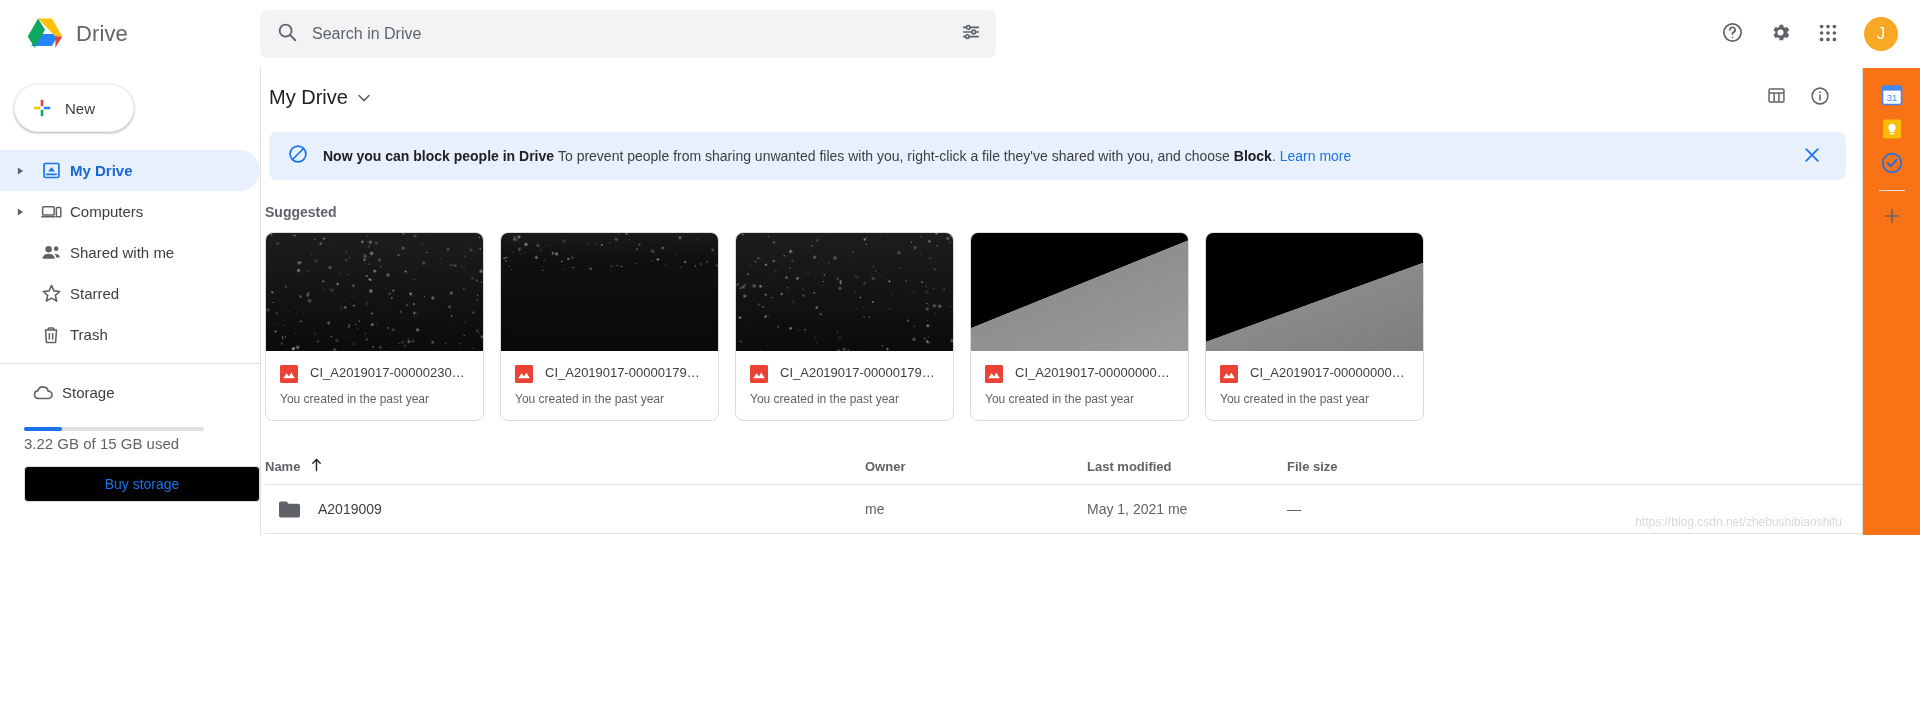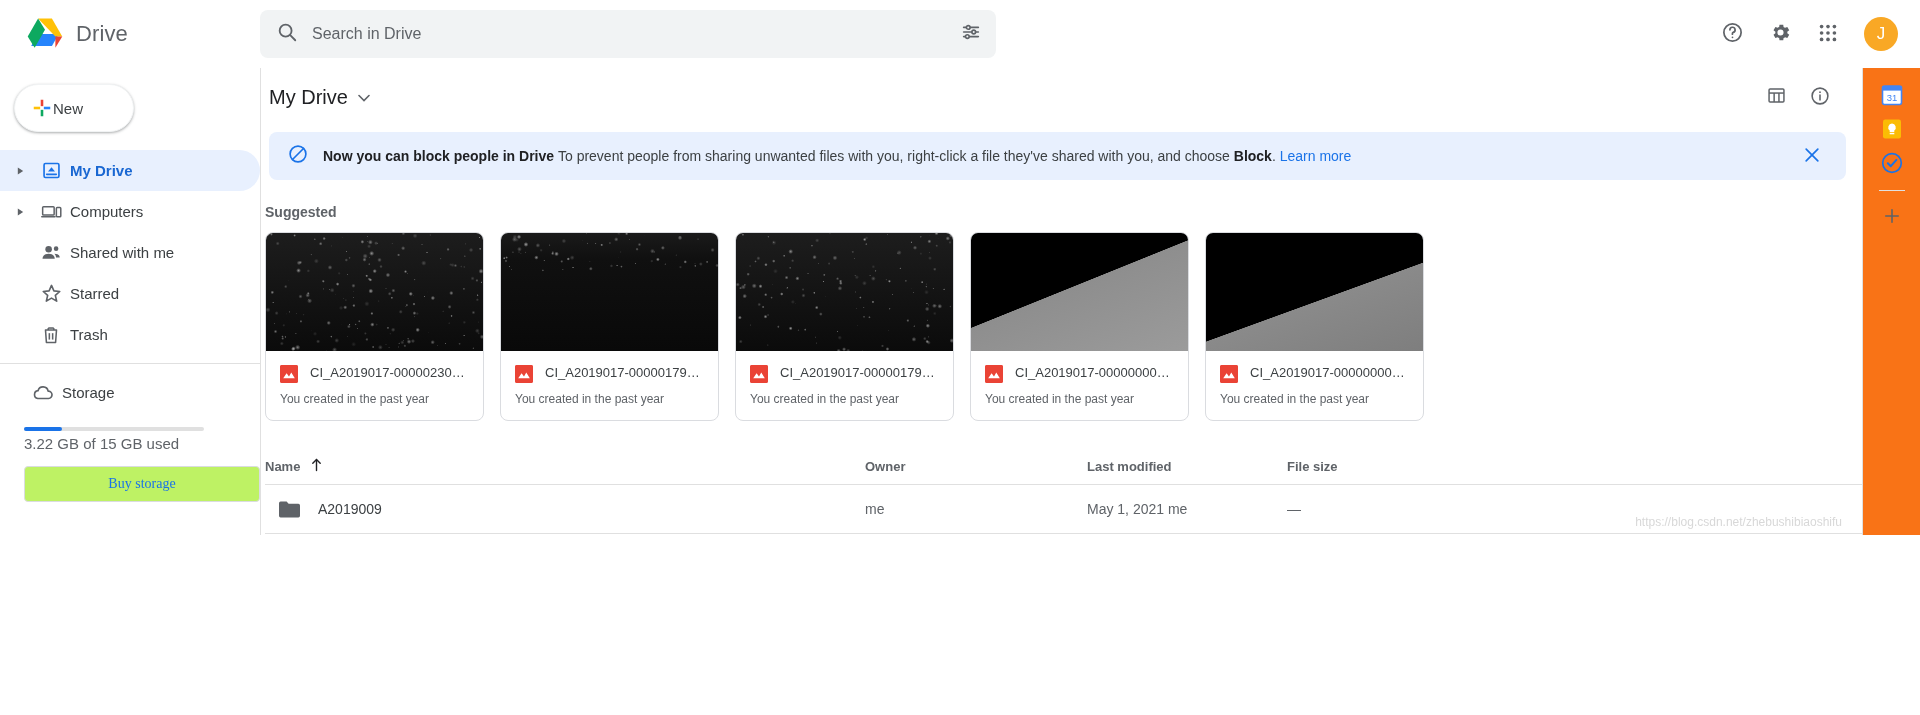--- a/index.html
+++ b/index.html
@@ -41,21 +41,21 @@
 
   
   .body { flex: 1; display: flex; min-height: 0; }
 
   
   .sidebar { width: 260px; flex: none; padding-top: 8px; display: flex; flex-direction: column; }
   .new-btn {
     margin: 8px 0 18px 14px; width: 120px; height: 48px; border-radius: 24px;
     background: #fff; border: 1px solid #f1f3f4;
     box-shadow: 0 1px 3px rgba(60,64,67,.3), 0 1px 2px rgba(60,64,67,.15);
-    display: flex; align-items: center; padding-left: 16px; cursor: pointer;
+    display: flex; align-items: center; gap: 12px; padding-left: 16px; cursor: pointer;
     font-size: 15px; color: #3c4043; font-family: "Liberation Sans", sans-serif;
   }
   .plus-icon { width: 22px; height: 22px; position: relative; flex: none; }
 
   .nav-item {
     height: 41px; display: flex; align-items: center; padding-left: 8px;
     border-radius: 0 21px 21px 0; cursor: pointer; gap: 0;
     font-size: 15px; color: #3c4043;
   }
   .nav-item.active { background: #e8f0fe; color: #1967d2; font-weight: bold; }
@@ -64,22 +64,22 @@
   .nav-icon { width: 38px; flex: none; display: flex; align-items: center; justify-content: center; }
   .nav-label { white-space: nowrap; }
 
   .divider { height: 1px; background: #e0e0e0; margin: 8px 0; }
   .storage-row { height: 41px; display: flex; align-items: center; cursor: pointer; }
   .progress-track { width: 180px; height: 4px; background: #e0e0e0; border-radius: 2px; margin: 14px 0 0 24px; }
   .progress-fill { height: 4px; background: #1a73e8; border-radius: 2px; }
   .storage-text { font-size: 15px; color: #5f6368; margin: 4px 0 0 24px; }
   .buy-btn {
     margin: 14px 0 0 24px; height: 36px; padding: 8px 16px; border: 1px solid #dadce0;
-    border-radius: 4px; background: #bef264; color: #1a73e8; font-size: 14px; cursor: pointer;
-    font-family: Liberation Serif, serif;
+    border-radius: 4px; background: #000000; color: #1a73e8; font-size: 14px; cursor: pointer;
+    font-family: Liberation Sans, sans-serif;
   }
 
   
   .main { flex: 1; min-width: 0; display: flex; flex-direction: column; border-left: 1px solid #e0e0e0; }
   .main-head { height: 58px; display: flex; align-items: center; padding: 0 20px 0 0; flex: none; }
   .crumb { display: flex; align-items: center; gap: 10px; padding-left: 8px; cursor: pointer; }
   .crumb-title { font-size: 20px; color: #202124; }
   .head-spacer { flex: 1; }
 
   .main-scroll { flex: 1; overflow: hidden; padding-left: 0; }

